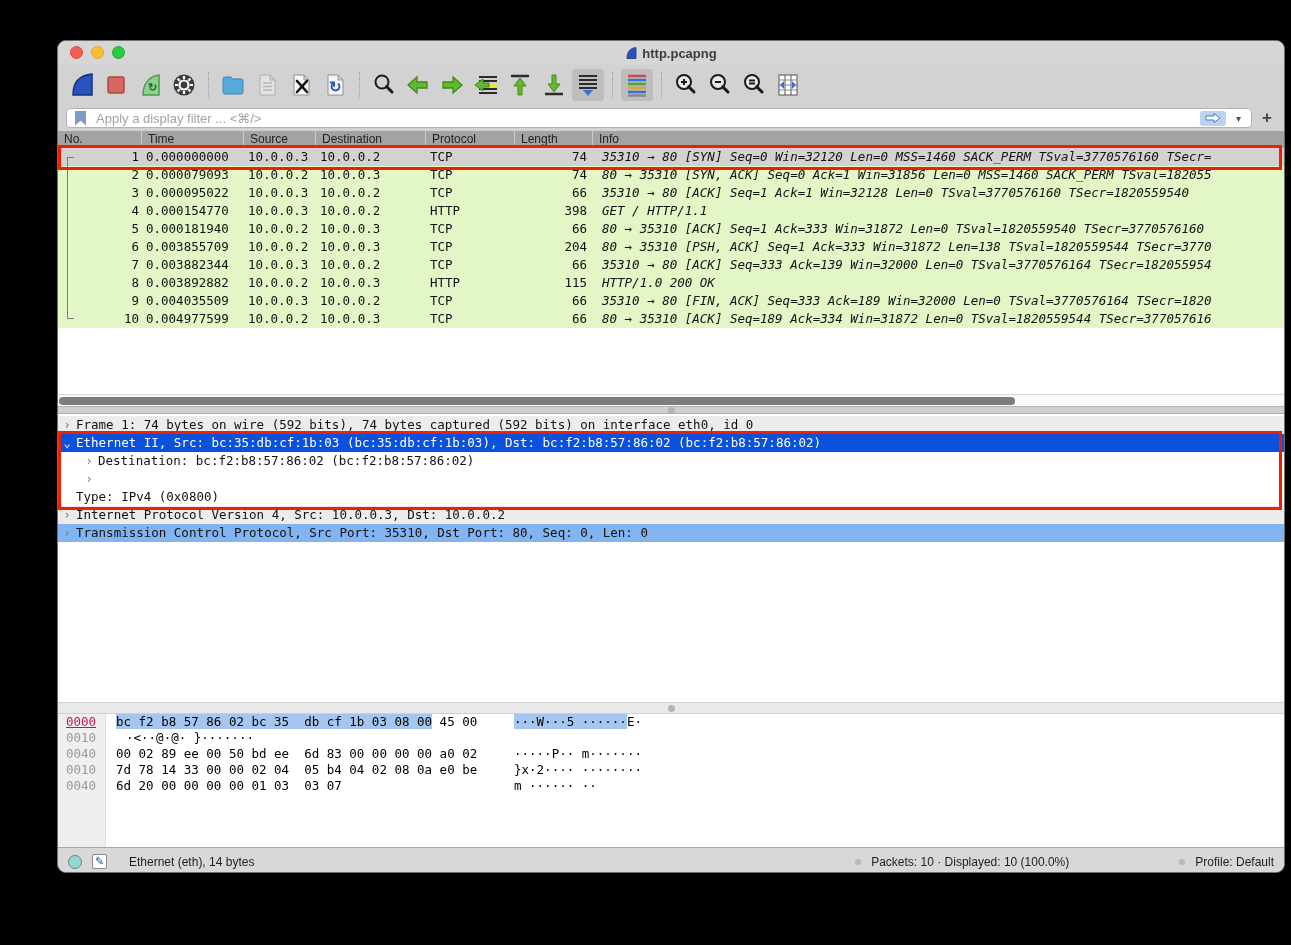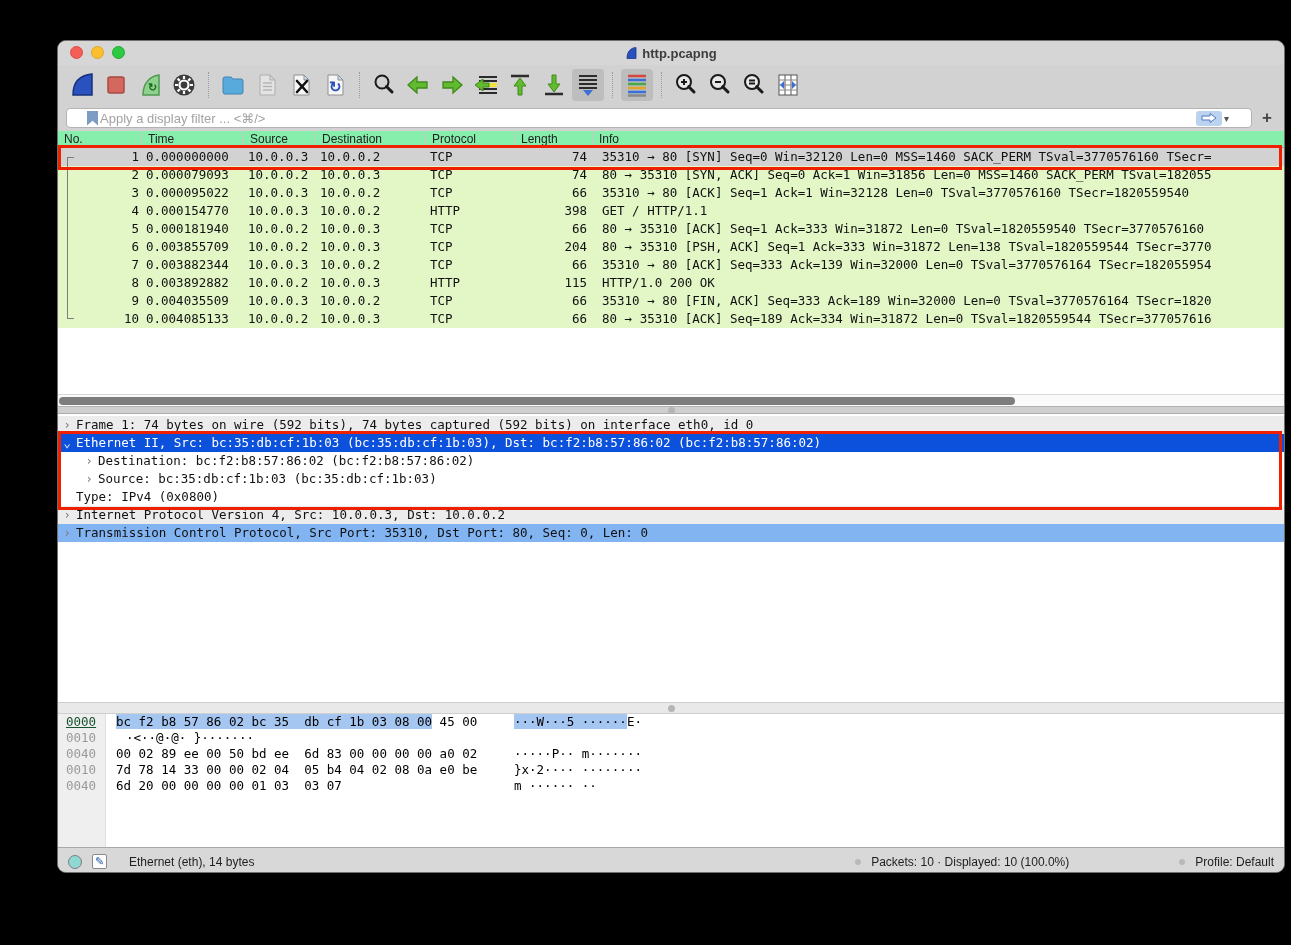--- a/index.html
+++ b/index.html
@@ -13,38 +13,38 @@
   .light.yellow{background:#fbbe2e;border:1px solid #e0a524;}
   .light.green{background:#2cc943;border:1px solid #22a835;}
   .title-wrap{display:flex;align-items:center;gap:5px;font-weight:bold;font-size:13px;color:#3c3c3c;}
   
   #toolbar{height:40px;display:flex;align-items:center;padding:0 8px;gap:2px;flex:0 0 auto;}
   .tbtn{width:32px;height:32px;display:flex;align-items:center;justify-content:center;border-radius:4px;}
   .tbtn.pressed{background:#bdbdbd;}
   .tb-sep{width:1px;height:26px;border-left:1px dotted #9a9a9a;margin:0 6px;}
   
   #filterbar{height:26px;display:flex;align-items:center;padding:0 8px;gap:6px;flex:0 0 auto;}
-  .filter-field{flex:1;height:20px;background:#fff;border:1px solid #b3b3b3;border-radius:4px;display:flex;align-items:center;padding:0 20px;gap:2px;}
+  .filter-field{flex:1;height:20px;background:#fff;border:1px solid #b3b3b3;border-radius:4px;display:flex;align-items:center;padding:0 8px;gap:10px;}
   .bookmark{width:11px;height:15px;background:#7d9cc4;clip-path:polygon(0 0,100% 0,100% 100%,50% 68%,0 100%);flex:0 0 auto;}
   .filter-placeholder{flex:1;color:#a3a3a3;font-size:13px;white-space:nowrap;overflow:hidden;}
   .apply-btn{width:26px;height:15px;background:#bcd3f0;border-radius:3px;display:flex;align-items:center;justify-content:center;flex:0 0 auto;}
   .caret{color:#555;font-size:10px;flex:0 0 auto;padding-right:2px;}
   .plus-btn{color:#444;font-size:17px;font-weight:bold;padding:0 4px;}
   
   #packet-list{position:relative;flex:0 0 auto;background:#fff;}
-  #list-header{height:17px;display:grid;grid-template-columns:84px 102px 72px 110px 89px 78px minmax(0,1fr);background:#86efac;border-bottom:1px solid #a9a9a9;font-size:12px;color:#222;}
+  #list-header{height:17px;display:grid;grid-template-columns:84px 102px 72px 110px 89px 78px minmax(0,1fr);background:#a3a3a3;border-bottom:1px solid #a9a9a9;font-size:12px;color:#222;}
   #list-header .hcell{padding:1px 0 0 6px;border-right:1px solid #c9c9c9;white-space:nowrap;overflow:hidden;}
   #packet-rows{position:relative;height:246px;overflow:hidden;}
   .packet-row{position:relative;height:18px;display:grid;grid-template-columns:84px 102px 72px 110px 89px 78px minmax(0,1fr);background:#e2f6c6;font-family:"DejaVu Sans Mono",monospace;font-size:12.5px;line-height:18px;color:#111;}
   .packet-row.selected{background:#d2d2d2;}
   .packet-row .cell{white-space:pre;overflow:hidden;}
   .cell.c-no{text-align:right;padding-right:3px;}
   .cell.c-time,.cell.c-source,.cell.c-destination,.cell.c-protocol{padding-left:4px;}
   .cell.c-length{text-align:right;padding-right:6px;}
-  .cell.c-info{padding-left:9px;}
+  .cell.c-info{padding-left:9px;font-style:italic;}
   .bracket{position:absolute;pointer-events:none;}
   .bracket.start{left:9px;top:9px;bottom:0;width:7px;border-left:1px solid #7d7d7d;border-top:1px solid #7d7d7d;}
   .bracket.mid{left:9px;top:0;bottom:0;width:1px;border-left:1px solid #7d7d7d;}
   .bracket.end{left:9px;top:0;height:9px;width:7px;border-left:1px solid #7d7d7d;border-bottom:1px solid #7d7d7d;}
   #hscrollbar{height:12px;background:#fafafa;border-top:1px solid #d8d8d8;position:relative;}
   #hscroll-handle{position:absolute;left:1px;top:2px;height:8px;width:78%;background:#7d7d7d;border-radius:4px;}
   .red-box{position:absolute;border:3px solid #f01f00;left:0;right:2px;pointer-events:none;z-index:5;}
   #red-box-list{top:14px;height:25px;}
   #red-box-detail{top:17px;height:79px;}
   .splitter1{height:8px;background:#cfcfcf;border-top:1px solid #b2b2b2;border-bottom:1px solid #aeaeae;flex:0 0 auto;position:relative;}
@@ -57,21 +57,21 @@
   .detail-row.white{background:#fff;}
   .detail-row.selected{background:#0b51dc;color:#fff;}
   .detail-row.lightblue{background:#82b4f2;}
   .chevron{width:18px;flex:0 0 auto;text-align:center;font-size:12px;color:#7a7a7a;}
   .detail-row.selected .chevron{color:#fff;}
   
   #hex-pane{position:relative;height:133px;background:#fff;flex:0 0 auto;overflow:hidden;font-family:"DejaVu Sans Mono",monospace;font-size:12.5px;}
   #hex-gutter{position:absolute;left:0;top:0;bottom:0;width:48px;background:#efefef;border-right:1px solid #e0e0e0;}
   .hex-line{position:relative;height:16px;line-height:16px;display:flex;white-space:pre;}
   .hex-offset{width:48px;flex:0 0 auto;padding-left:8px;color:#9a9a9a;}
-  .hex-offset.active{color:#14532d;text-decoration:underline;}
+  .hex-offset.active{color:#be185d;text-decoration:underline;}
   .hex-bytes{width:388px;flex:0 0 auto;padding-left:10px;}
   .hex-ascii{padding-left:20px;}
   .hl{background:#a5c6f1;}
   
   #statusbar{height:28px;margin-top:auto;background:#d8d8d8;border-top:1px solid #a8a8a8;display:flex;align-items:center;padding:0 10px;font-size:12px;color:#1e1e1e;flex:0 0 auto;}
   .expert-circle{width:14px;height:14px;border-radius:50%;background:#8fd8d4;border:1.5px solid #7c7c7c;margin-right:10px;}
   .comment-icon{width:15px;height:15px;background:#fdfdfd;border:1px solid #8a8a8a;border-radius:2px;display:flex;align-items:center;justify-content:center;font-size:11px;color:#2a5aa8;margin-right:22px;}
   .status-spacer{flex:1;}
   .status-dot{width:6px;height:6px;border-radius:50%;background:#b9b9b9;margin:0 10px;}
   svg{display:block;}
@@ -384,21 +384,21 @@
           <div class="cell c-time">0.004035509</div>
           <div class="cell c-source">10.0.0.3</div>
           <div class="cell c-destination">10.0.0.2</div>
           <div class="cell c-protocol">TCP</div>
           <div class="cell c-length">66</div>
           <div class="cell c-info">35310 → 80 [FIN, ACK] Seq=333 Ack=189 Win=32000 Len=0 TSval=3770576164 TSecr=1820</div>
         </div>
         <div class="packet-row">
           <div class="bracket end"></div>
           <div class="cell c-no">10</div>
-          <div class="cell c-time">0.004085133</div>
+          <div class="cell c-time">0.004977599</div>
           <div class="cell c-source">10.0.0.2</div>
           <div class="cell c-destination">10.0.0.3</div>
           <div class="cell c-protocol">TCP</div>
           <div class="cell c-length">66</div>
           <div class="cell c-info">80 → 35310 [ACK] Seq=189 Ack=334 Win=31872 Len=0 TSval=1820559544 TSecr=377057616</div>
         </div>
       </div>
     <div id="red-box-list" class="red-box"></div>
     <div id="hscrollbar">
       <div id="hscroll-handle"></div>
@@ -407,21 +407,21 @@
 
   <div class="splitter1">
       <div class="grip-dot"></div>
     </div>
 
   <div id="detail-pane">
     <div id="detail-rows">
         <div class="detail-row gray" style="padding-left: 0px;"><span class="chevron">›</span><span class="dtext">Frame 1: 74 bytes on wire (592 bits), 74 bytes captured (592 bits) on interface eth0, id 0</span></div>
         <div class="detail-row selected" style="padding-left: 0px;"><span class="chevron">⌄</span><span class="dtext">Ethernet II, Src: bc:35:db:cf:1b:03 (bc:35:db:cf:1b:03), Dst: bc:f2:b8:57:86:02 (bc:f2:b8:57:86:02)</span></div>
         <div class="detail-row white" style="padding-left: 22px;"><span class="chevron">›</span><span class="dtext">Destination: bc:f2:b8:57:86:02 (bc:f2:b8:57:86:02)</span></div>
-        <div class="detail-row white" style="padding-left: 22px;"><span class="chevron">›</span><span class="dtext">Source: bc:35:db:cf:1b:03 (bc:35:db:cf:1b:03)</span></div>
+        <div class="detail-row white" style="padding-left: 22px;"><span class="chevron">›</span></div>
         <div class="detail-row white" style=""><span class="chevron"></span><span class="dtext">Type: IPv4 (0x0800)</span></div>
         <div class="detail-row gray" style="padding-left: 0px;"><span class="chevron">›</span><span class="dtext">Internet Protocol Version 4, Src: 10.0.0.3, Dst: 10.0.0.2</span></div>
         <div class="detail-row lightblue" style="padding-left: 0px;"><span class="chevron">›</span><span class="dtext">Transmission Control Protocol, Src Port: 35310, Dst Port: 80, Seq: 0, Len: 0</span></div>
       </div>
     <div id="red-box-detail" class="red-box"></div>
   </div>
 
   <div class="splitter2">
       <div class="grip-dot"></div>
     </div>

